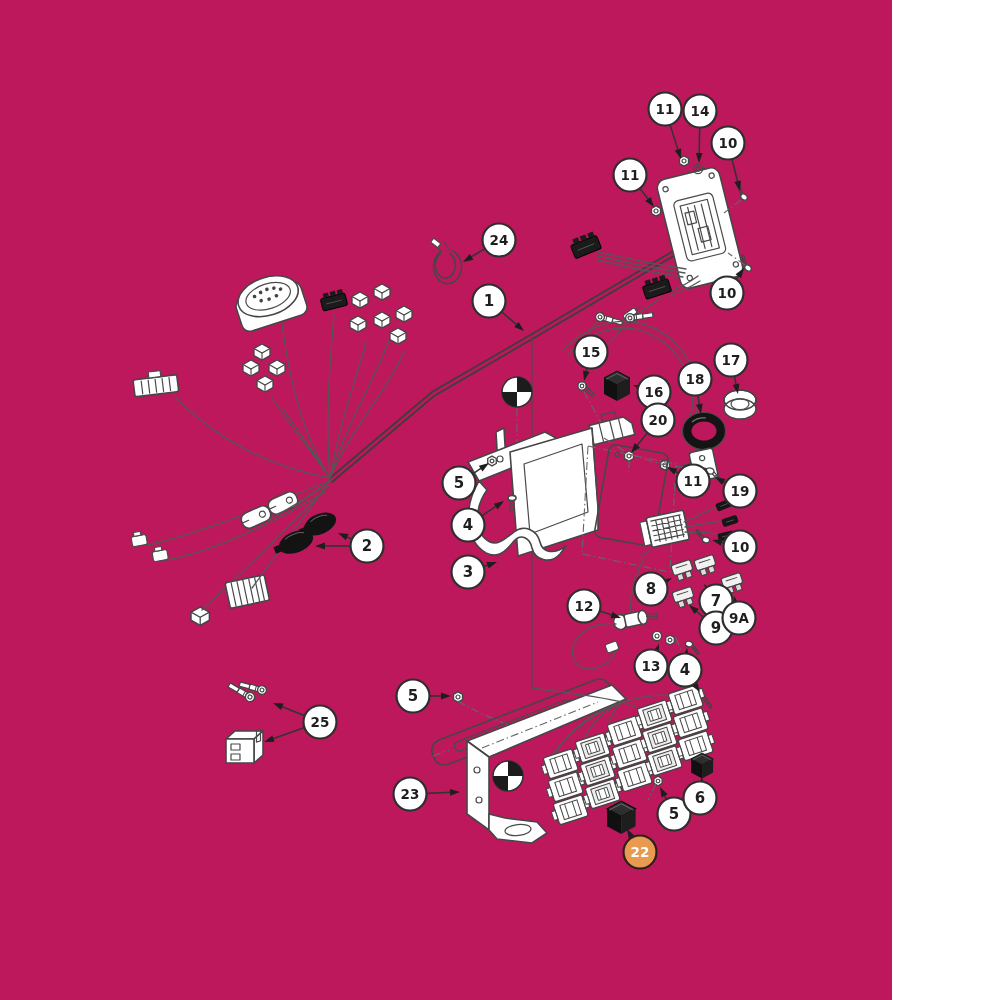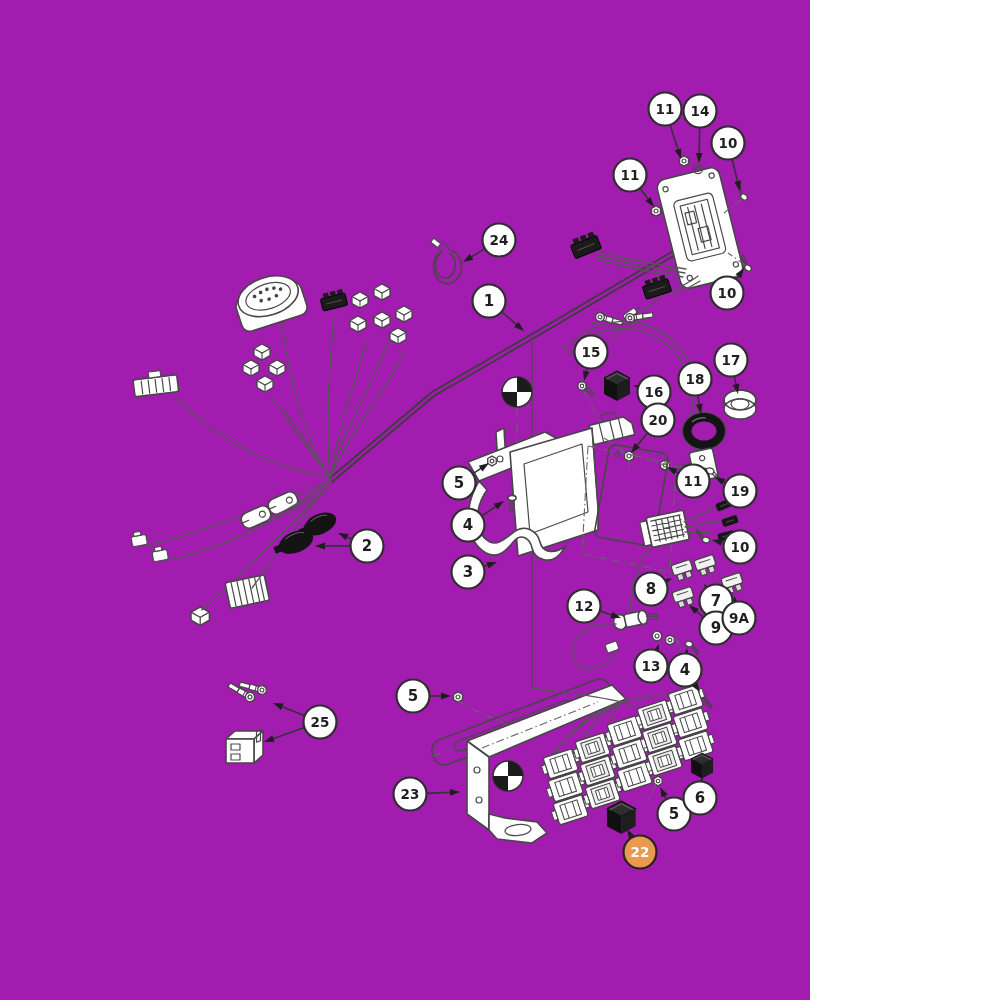--- a/index.html
+++ b/index.html
@@ -1,17 +1,17 @@
 <!DOCTYPE html>
 <html><head>
 <meta charset="utf-8">
 <title>Parts Diagram</title>
 <style>
   html,body{margin:0;padding:0;background:#ffffff;}
-  .canvas{position:relative;width:810px;height:1000px;background:#a21caf;overflow:hidden;
+  .canvas{position:relative;width:892px;height:1000px;background:#be185d;overflow:hidden;
           font-family:"DejaVu Sans","Liberation Sans",sans-serif;}
   svg{position:absolute;left:0;top:0;}
   .ln{fill:none;stroke:#464646;stroke-width:1.6;stroke-linecap:round;stroke-linejoin:round;}
   .ln2{fill:none;stroke:#4a4a4a;stroke-width:1.2;stroke-linecap:round;stroke-linejoin:round;}
   .wire{fill:none;stroke:#555;stroke-width:1.3;stroke-linecap:round;}
   .trunk{fill:none;stroke:#3d3d3d;stroke-width:1.8;stroke-linecap:round;}
   .dd{fill:none;stroke:#666;stroke-width:1.1;stroke-dasharray:8 3 1.5 3;}
   .wfill{fill:#fff;}
   text.callout-label{font-family:"DejaVu Sans","Liberation Sans",sans-serif;font-weight:bold;}
 </style>

